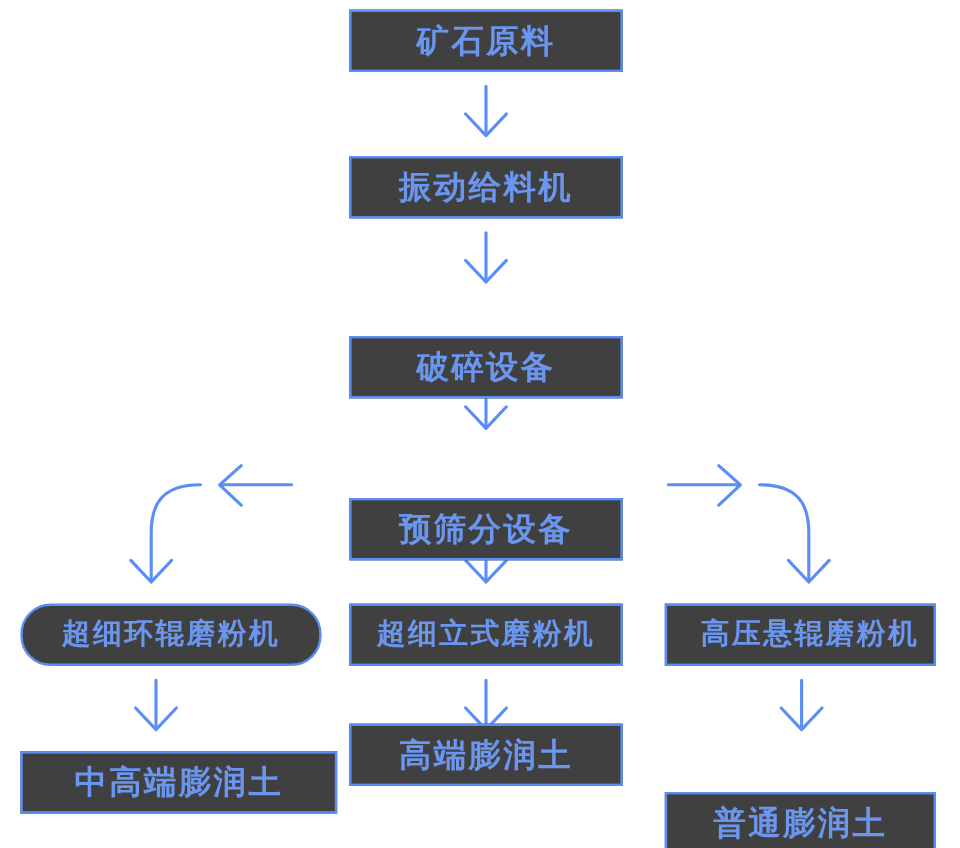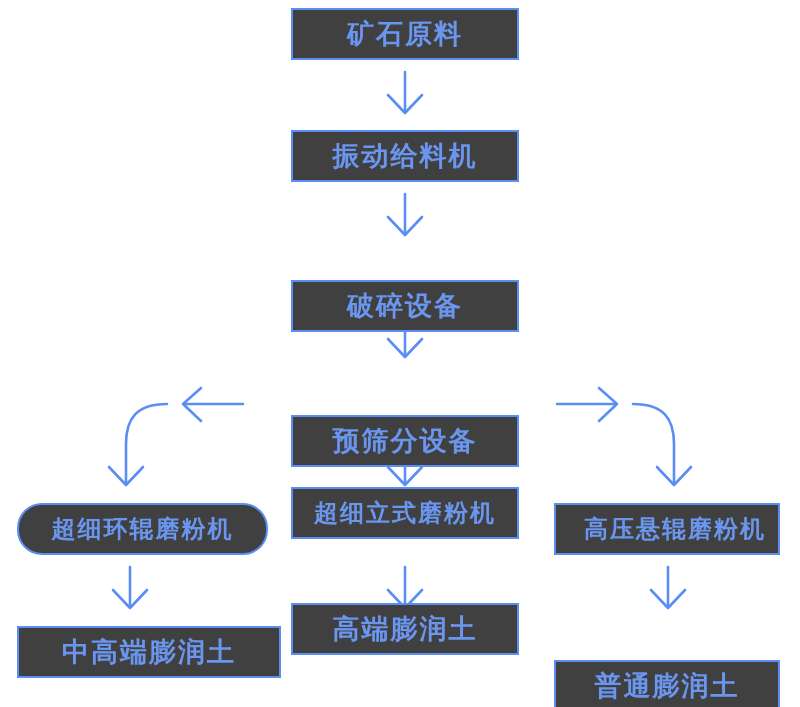--- a/index.html
+++ b/index.html
@@ -120,21 +120,21 @@
   <div class="node node-lg" style="left:291px; top:8px; width:228px; height:52px;">矿石原料</div>
 
   <div class="node node-lg" style="left:291px; top:130px; width:228px; height:52px;">振动给料机</div>
 
   <div class="node node-lg" style="left:291px; top:252px; width:228px; height:52px;margin-top:28px;">破碎设备</div>
 
   <div class="node node-lg" style="left:291px; top:379px; width:228px; height:52px;margin-top:36px;">预筛分设备</div>
 
   <div class="node node-sm" style="left:17px; top:503px; width:251px; height:52px;border-radius:25px;">超细环辊磨粉机</div>
 
-  <div class="node node-sm" style="left:291px; top:487px; width:228px; height:52px;">超细立式磨粉机</div>
+  <div class="node node-sm" style="left:291px; top:503px; width:228px; height:52px;">超细立式磨粉机</div>
 
   <div class="node node-sm" style="left:554px; top:503px; width:226px; height:52px;padding-left:16px;">高压悬辊磨粉机</div>
 
   <div class="node node-lg" style="left:17px; top:626px; width:264px; height:52px;">中高端膨润土</div>
 
   <div class="node node-lg" style="left:291px; top:603px; width:228px; height:52px;">高端膨润土</div>
 
   <div class="node node-lg" style="left:554px; top:660px; width:226px; height:52px;">普通膨润土</div>
 
 </div>

